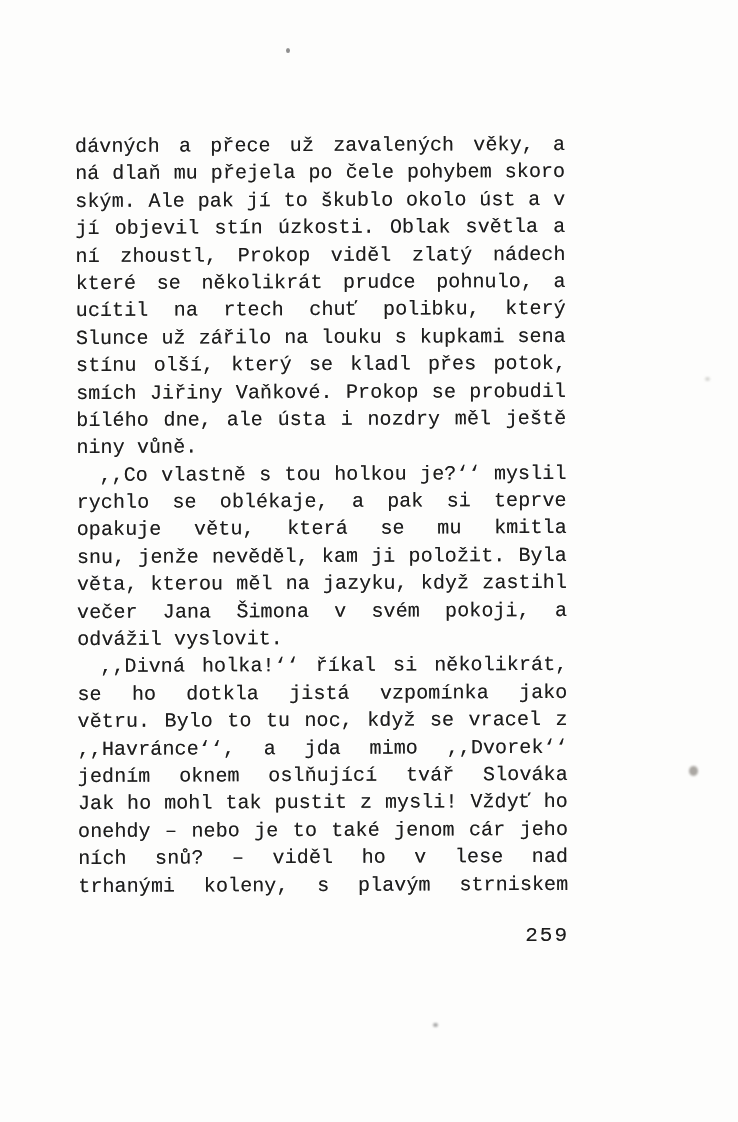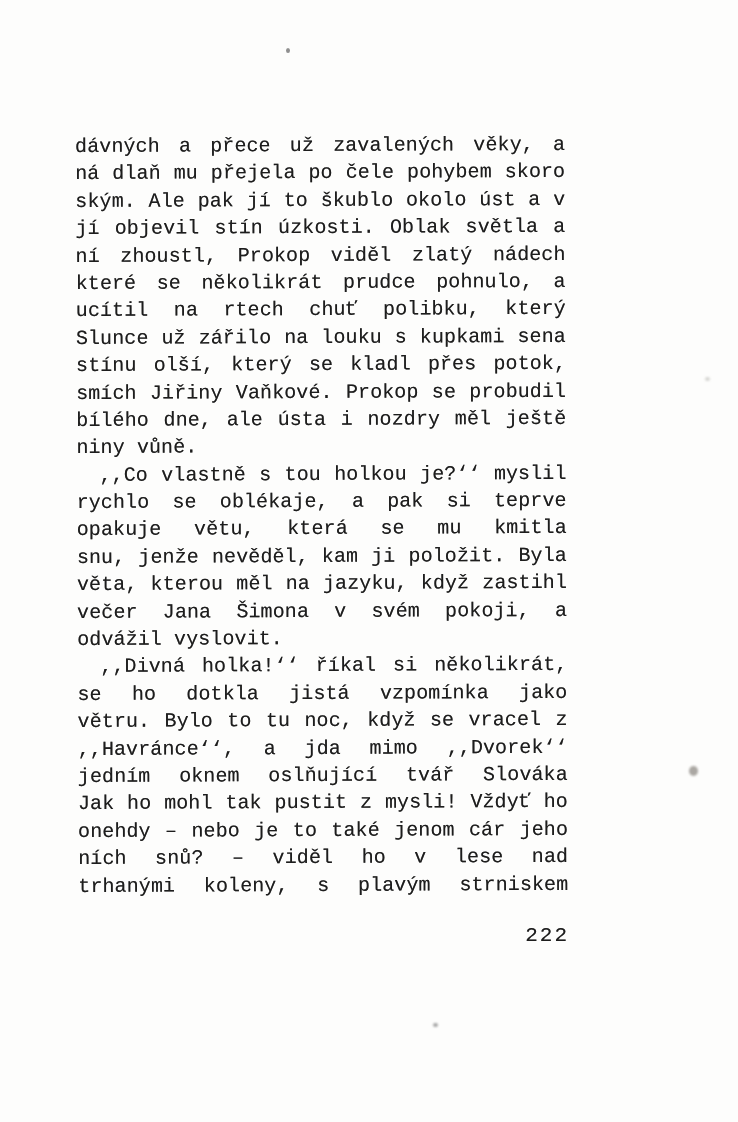--- a/index.html
+++ b/index.html
@@ -85,20 +85,20 @@
     <div class="line">se ho dotkla jistá vzpomínka jako zavanutí zlého</div>
     <div class="line">větru. Bylo to tu noc, když se vracel z flámu na</div>
     <div class="line">,,Havránce‘‘, a jda mimo ,,Dvorek‘‘ uviděl pod</div>
     <div class="line">jedním oknem oslňující tvář Slováka Andreje.</div>
     <div class="line">Jak ho mohl tak pustit z mysli! Vždyť ho viděl</div>
     <div class="line">onehdy – nebo je to také jenom cár jeho dneš-</div>
     <div class="line">ních snů? – viděl ho v lese nad Kladkami, s roz-</div>
     <div class="line">trhanými koleny, s plavým strniskem vousů na</div>
   </div>
 
-  <div class="page-number">222</div>
+  <div class="page-number">259</div>
 
   <div class="speck speck-1"></div>
   <div class="speck speck-2"></div>
   <div class="speck speck-3"></div>
   <div class="speck speck-4"></div>
 
 </div>
 
 </body></html>

